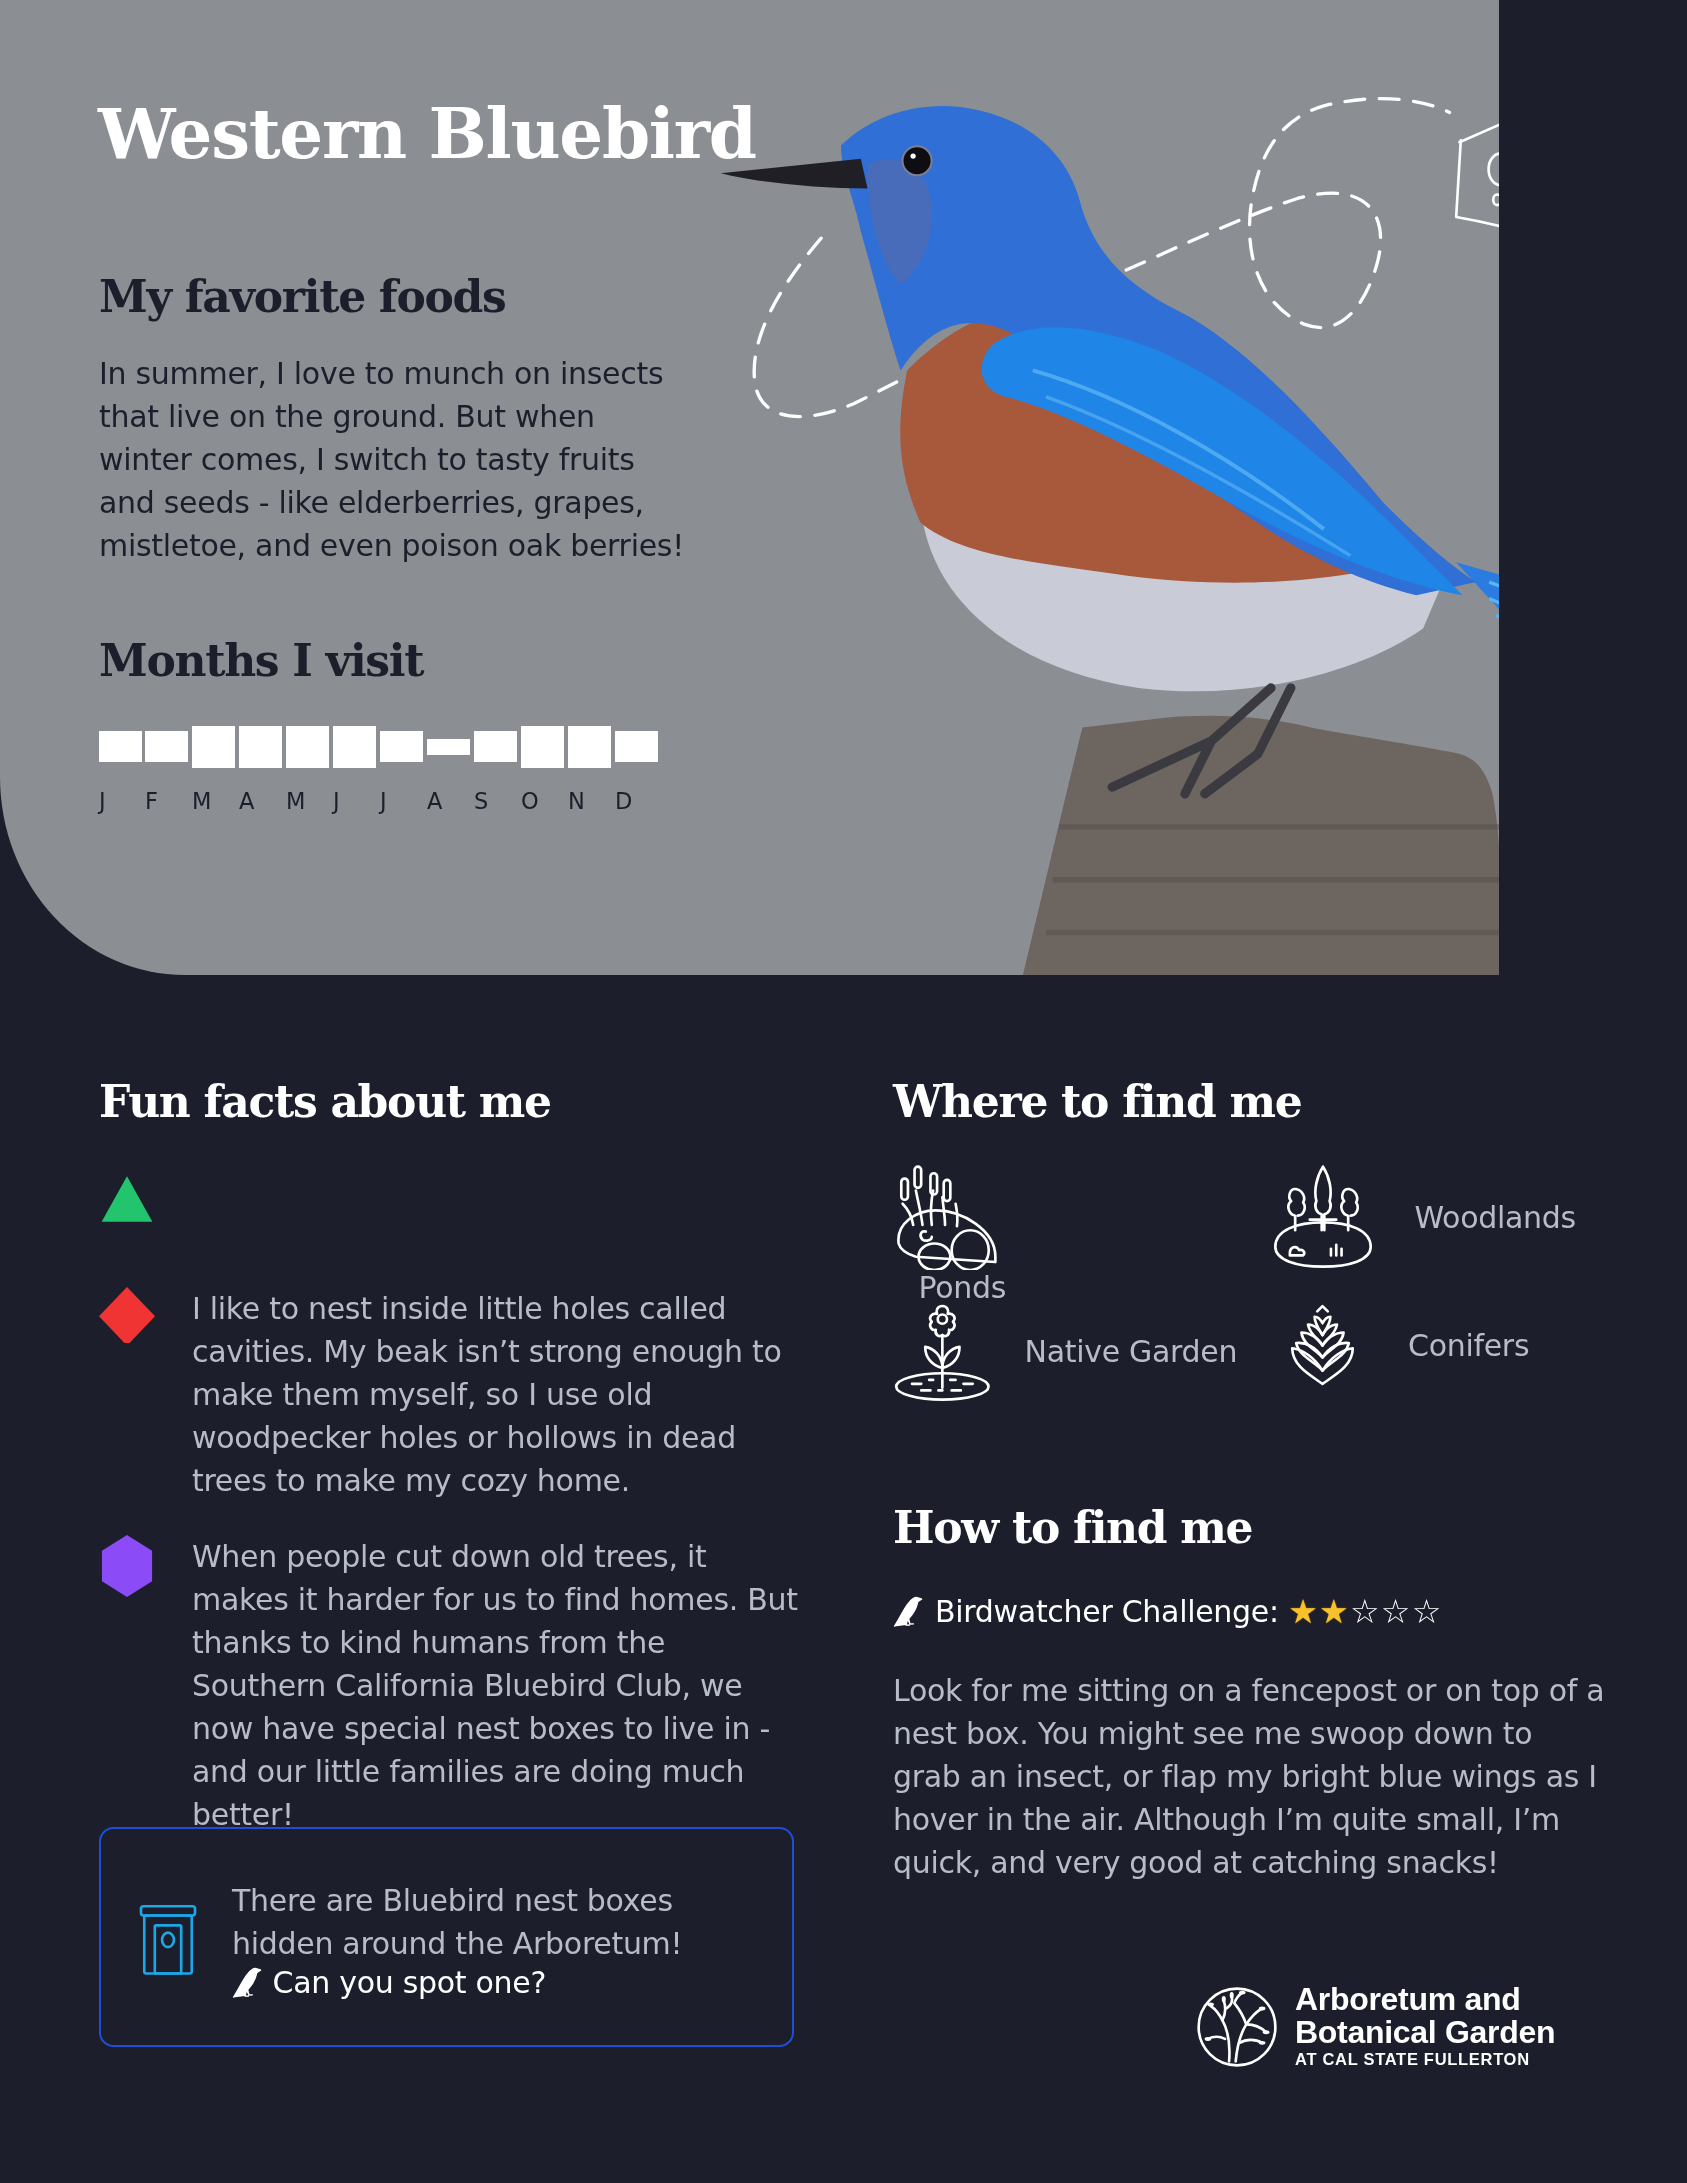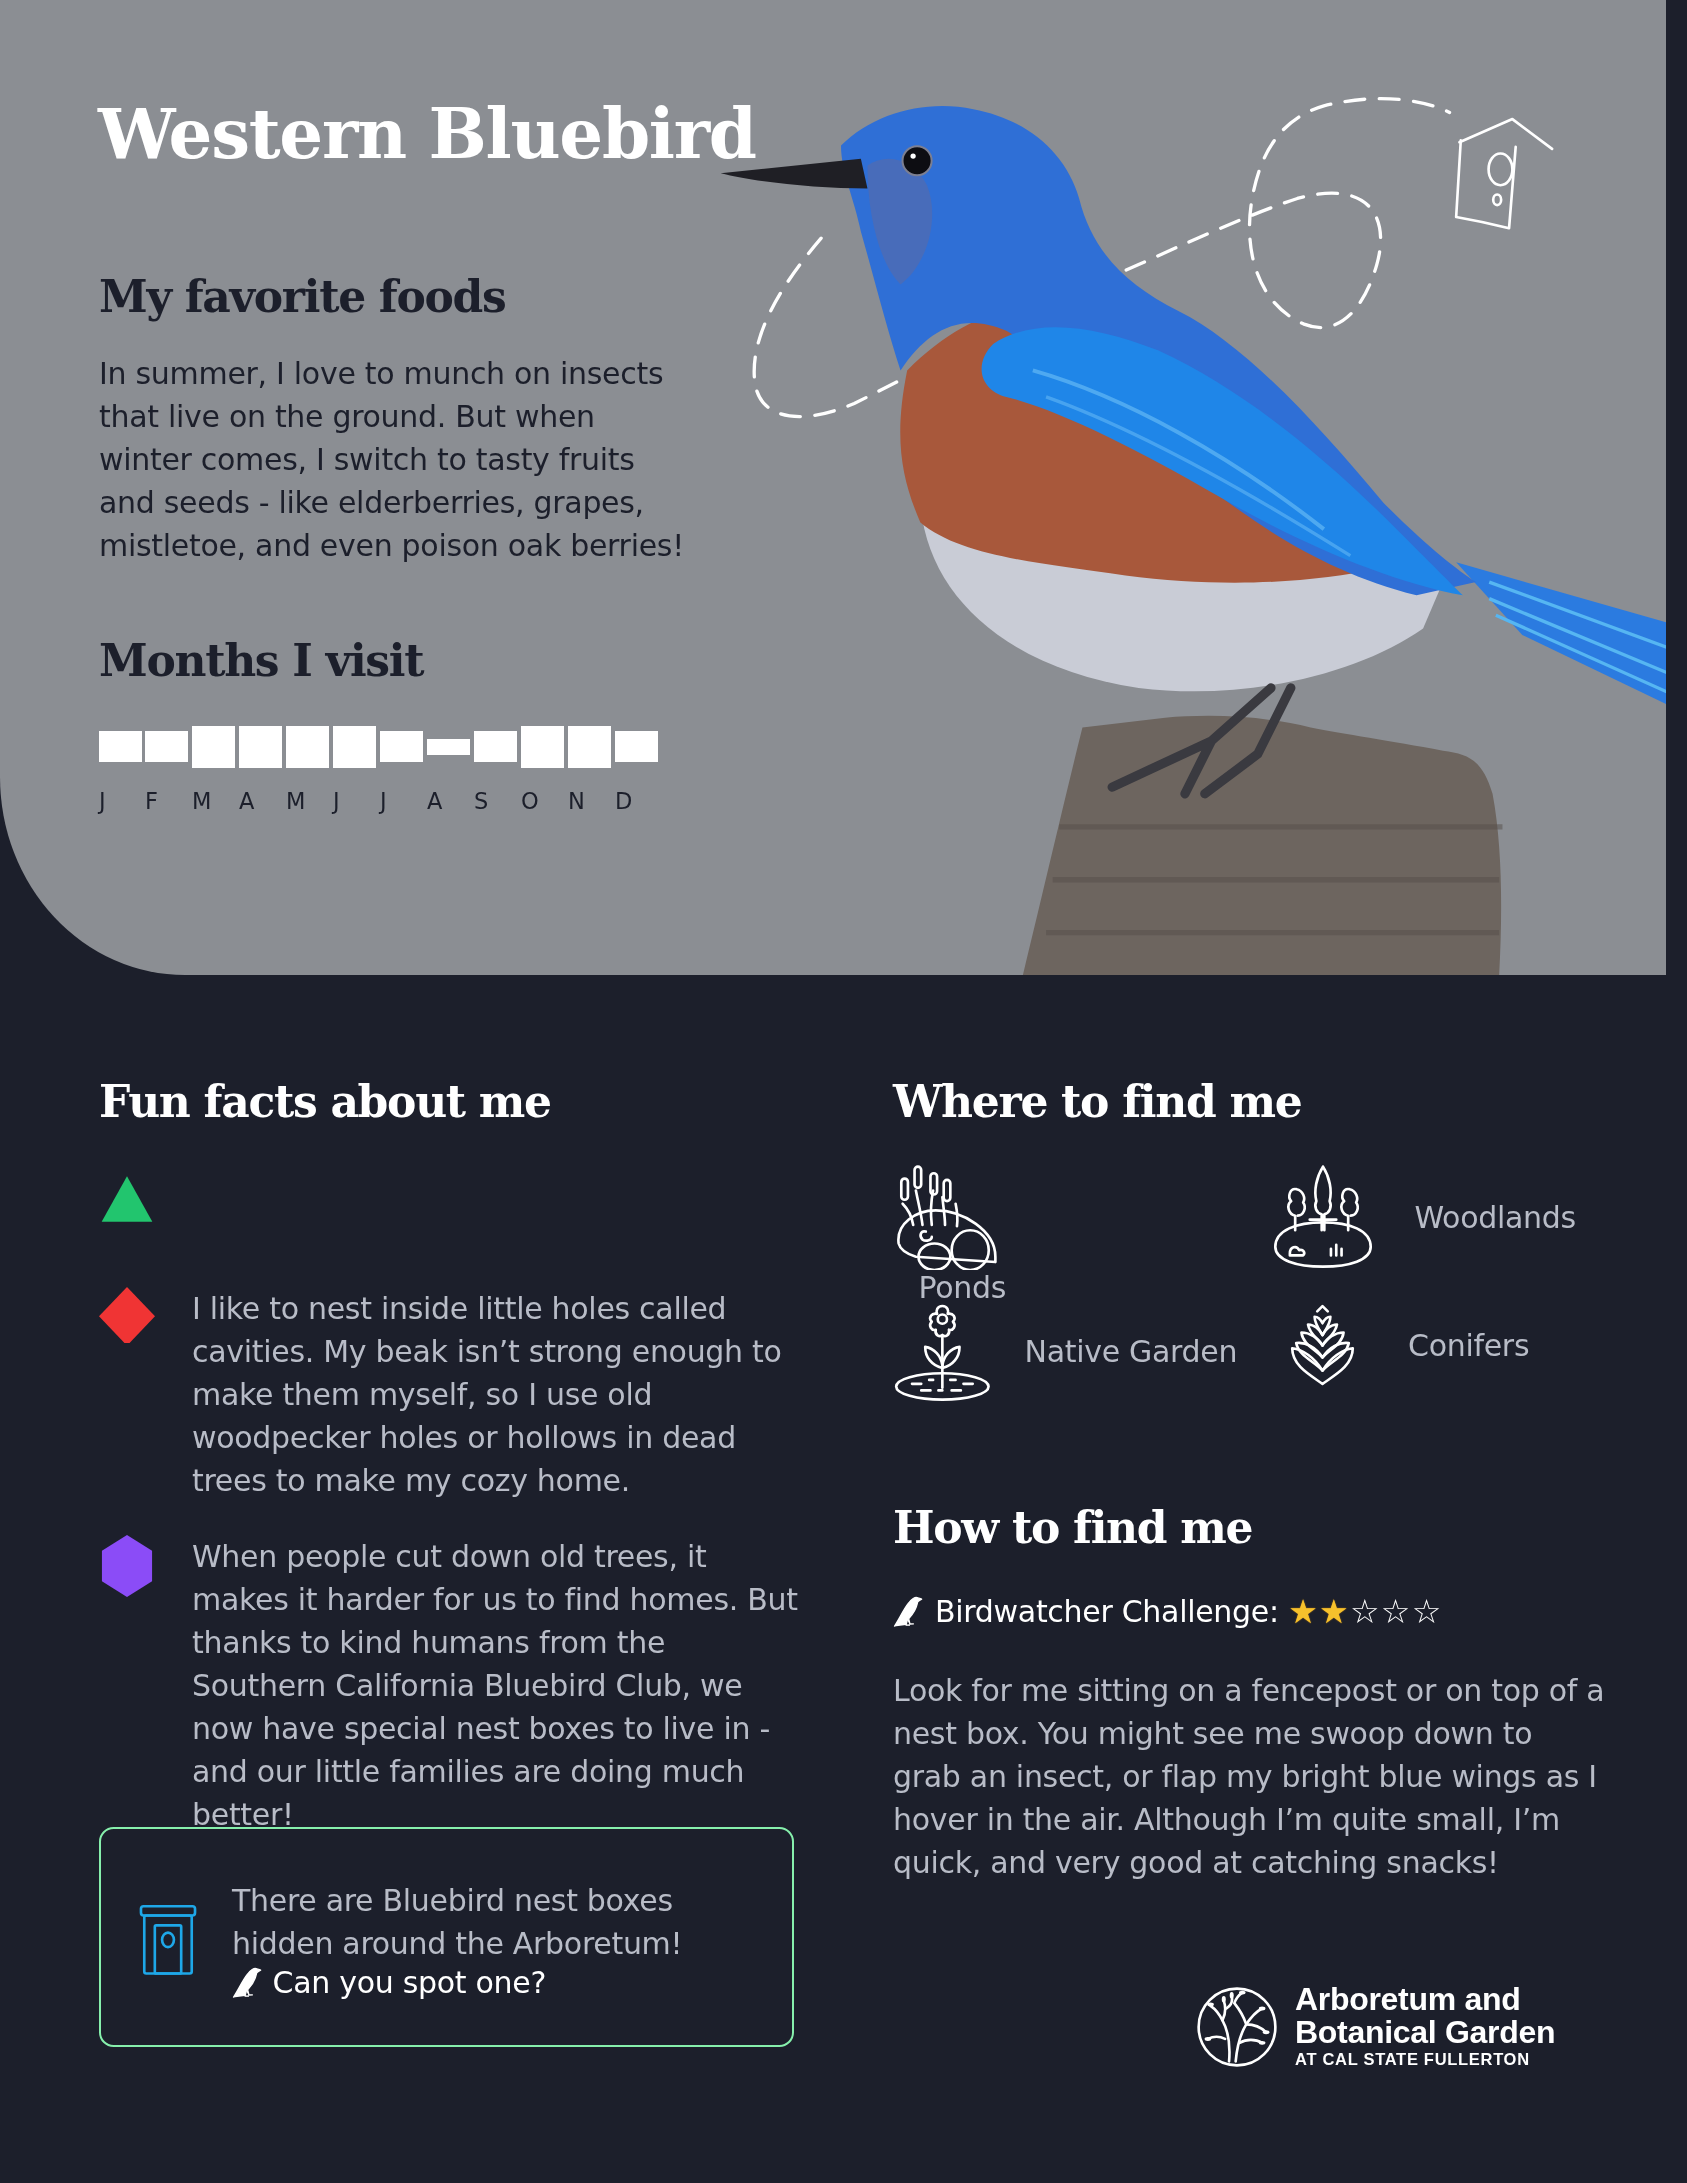--- a/index.html
+++ b/index.html
@@ -1,20 +1,20 @@
 <!DOCTYPE html>
 <html style="font-size:10.6px"><head>
 <meta charset="utf-8">
 <style>
   * { margin: 0; padding: 0; box-sizing: border-box; }
   html, body { width: 1687px; height: 2183px; background: #1c1f2b; overflow: hidden; }
   body { position: relative; font-family: "Liberation Sans", "DejaVu Sans", sans-serif; }
 
   .top-panel {
-    position: absolute; left: 0; top: 0; width: 1666px; height: 975px;
+    position: absolute; left: 0; top: 0; width: 1499px; height: 975px;
     background: #8b8e93;
     border-bottom-left-radius: 185px 198px;
     overflow: hidden;
   }
   .serif { font-family: "DejaVu Serif", "Liberation Serif", serif; font-weight: bold; letter-spacing: -1.3px; }
 
   .title {
     position: absolute; left: 98px; top: 99px;
     font-size: 69px; color: #ffffff; line-height: 1;
   }
@@ -47,21 +47,21 @@
   .fact { position: absolute; left: 99px; width: 701px; }
   .fact-shape { position: absolute; left: 0; top: 2.6px; width: 56px; height: 56px; }
   .fact-text {
     position: absolute; left: 93px; top: 0; width: 615px;
     font-size: 30px; line-height: 43px; color: #b8bcc7;
     font-family: "DejaVu Sans", sans-serif; letter-spacing: -0.3px;
   }
 
   .nestbox-card {
     position: absolute; left: 99px; top: 1827px; width: 695px; height: 220px;
-    border: 2px solid #86efac; border-radius: 14.6px;
+    border: 2px solid #1d4ed8; border-radius: 14.6px;
   }
   .nestbox-card .card-text {
     position: absolute; left: 131px; top: 50px; width: 529px;
     font-size: 30px; line-height: 43px; color: #b8bcc7;
     font-family: "DejaVu Sans", sans-serif; letter-spacing: -0.3px;
   }
   .spot-row {
     position: absolute; left: 131px; top: 136px; display: flex; align-items: center; gap: 10.6px;
   }
   .spot-row span.txt { font-size: 30px; color: #ffffff; font-family: "DejaVu Sans", sans-serif; letter-spacing: -0.3px; }

